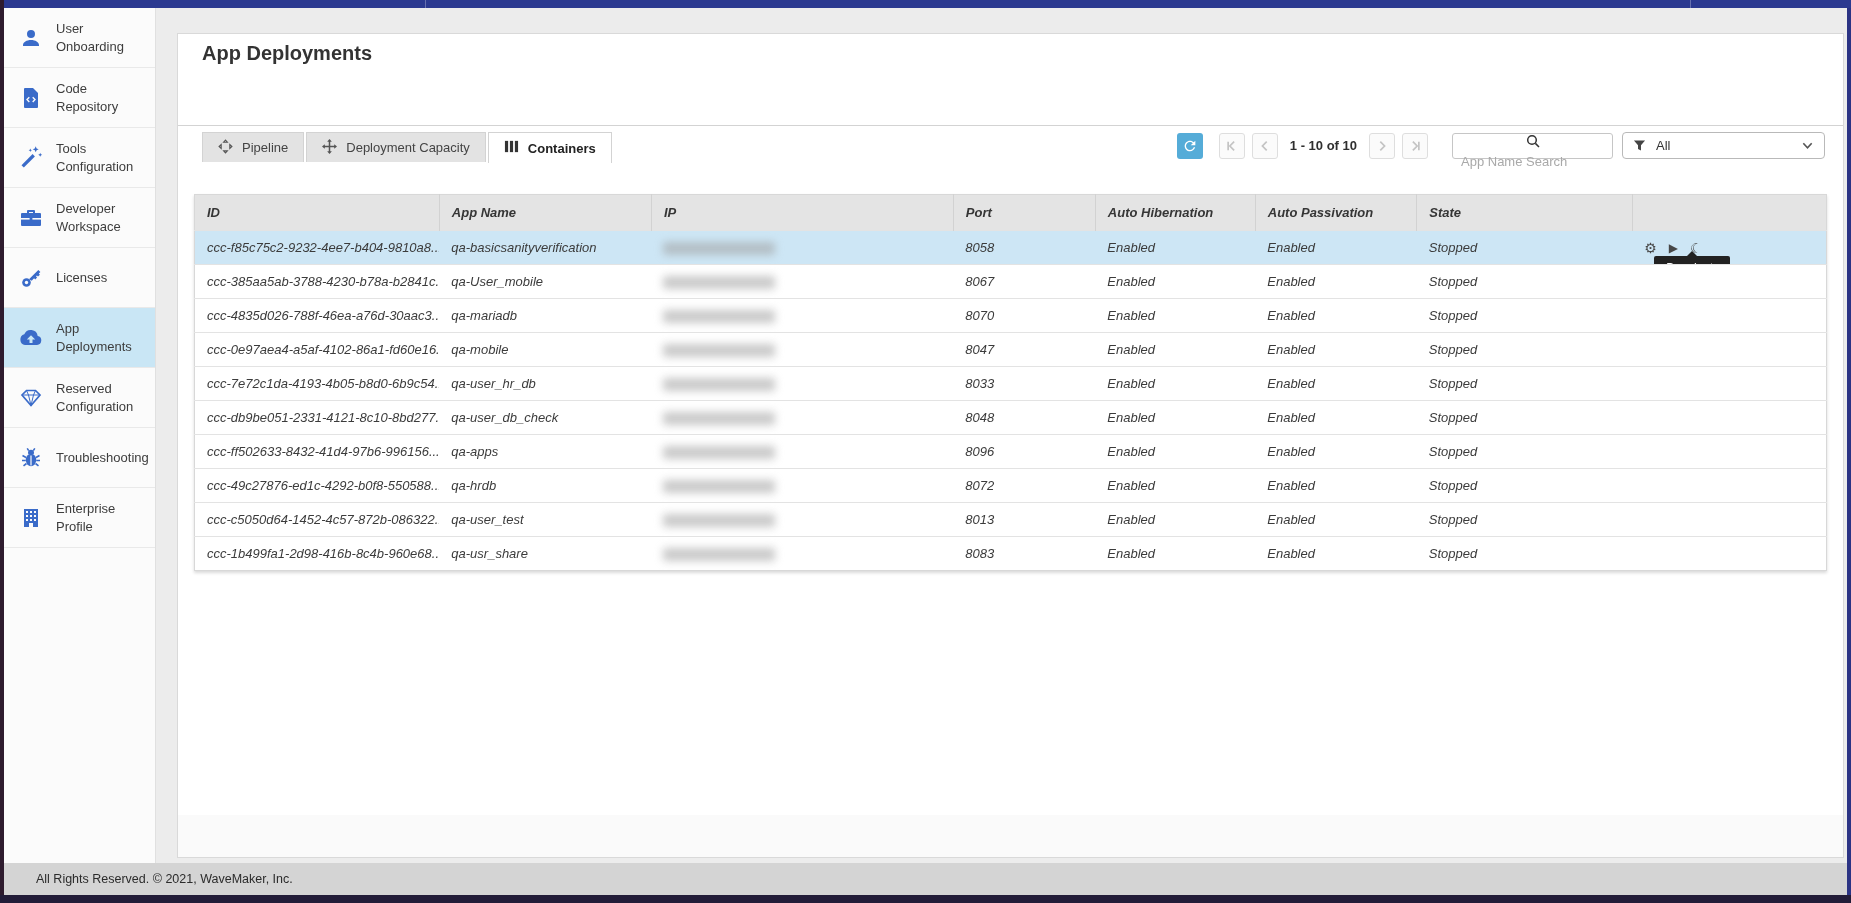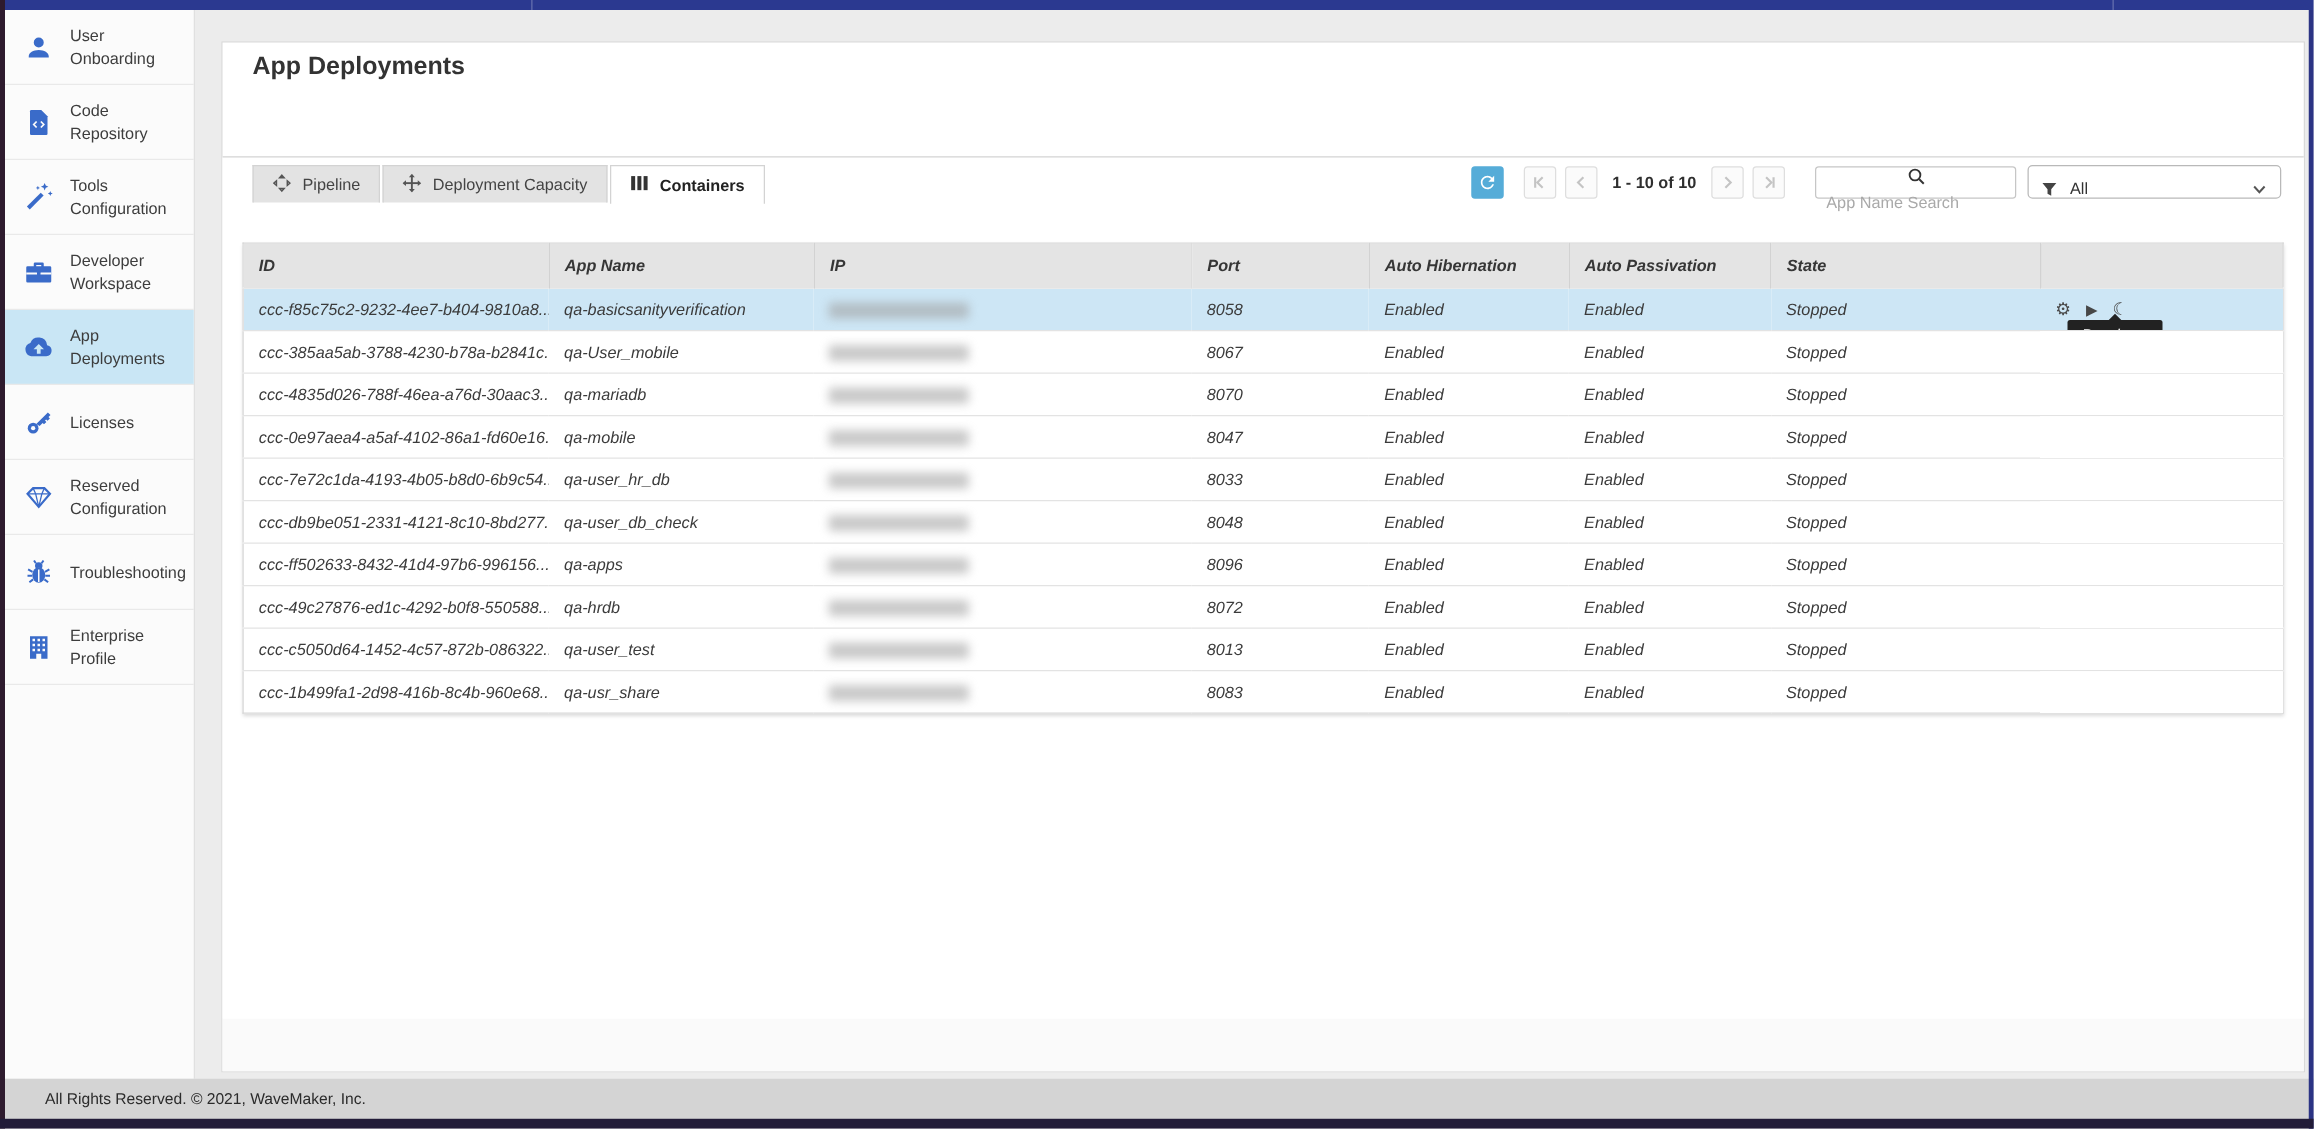--- a/index.html
+++ b/index.html
@@ -43,21 +43,21 @@
 
   
   .toolbar { position:absolute; top:6px; right:18px; display:flex; align-items:center; }
   .btn { width:26px; height:26px; display:flex; align-items:center; justify-content:center; border-radius:3px; cursor:pointer; }
   .btn-refresh { background:#55acd8; margin-right:9px; }
   .pg-btn { background:#fbfbfb; border:1px solid #dedede; margin-left:7px; }
   .pg-label { font-size:13px; font-weight:bold; color:#2f2f2f; margin:0 12px; white-space:nowrap; }
   .search-box { width:161px; height:26px; border:1px solid #c6c6c6; border-radius:3px; background:#fff; display:flex; align-items:center; gap:6px; padding:0 8px; margin-left:24px;flex-direction:column; }
   .search-box input { border:none; outline:none; width:100%; font-size:13px; font-family:"Liberation Sans",sans-serif; color:#333; background:transparent; }
   .search-box input::placeholder { color:#a9a9a9; }
-  .filter-box { width:203px; height:27px; border:1px solid #b9b9b9; border-radius:4px; background:#fff; display:flex; align-items:flex-end; gap:10px; padding:0 10px; margin-left:9px; cursor:pointer; }
+  .filter-box { width:203px; height:27px; border:1px solid #b9b9b9; border-radius:4px; background:#fff; display:flex; align-items:center; gap:10px; padding:0 10px; margin-left:9px; cursor:pointer; }
   .filter-box .f-value { flex:1; font-size:13px; color:#333; }
 
   
   .table-wrap { position:absolute; top:68px; left:16px; right:16px; }
   table { width:100%; border-collapse:collapse; table-layout:fixed; font-size:13px; color:#3b3b3b; border:1px solid #d8d8d8; box-shadow:0 2px 3px rgba(0,0,0,.15);font-style:italic; }
   thead th { background:#e4e4e4; height:36px; text-align:left; padding:0 12px; font-weight:bold; color:#363636; font-size:13px; overflow:hidden; white-space:nowrap; }
   thead th + th { border-left:1px solid #d2d2d2; }
   tbody td { height:34px; padding:0 12px; border-top:1px solid #e3e3e3; background:#fff; overflow:hidden; white-space:nowrap; }
   tr.highlighted td { background:#cde6f5; }
   .blur-pill { display:inline-block; width:112px; height:13px; background:#9e9e9e; border-radius:2px; filter:blur(4px); opacity:.55; vertical-align:middle; }
@@ -120,42 +120,42 @@
       <svg width="24" height="24" viewBox="0 0 24 24">
           <path fill="#3a6bc9" d="M9 4h6a1 1 0 0 1 1 1v2h5a1 1 0 0 1 1 1v11a1 1 0 0 1-1 1H3a1 1 0 0 1-1-1V8a1 1 0 0 1 1-1h5V5a1 1 0 0 1 1-1zm1 3h4V6h-4z"></path>
           <rect x="2" y="12" width="20" height="1.6" fill="#fbfbfb"></rect>
           <rect x="10.6" y="11.2" width="2.8" height="3.2" rx="0.6" fill="#3a6bc9"></rect>
         </svg>
     </span>
     <span class="s-label">Developer
 Workspace</span>
   </div>
 
-  <div class="sidebar-item active">
-    <span class="s-icon">
-      <svg width="24" height="24" viewBox="0 0 24 24">
-          <path fill="#3a6bc9" d="M18.7 10.1A7 7 0 0 0 5.3 8.3 5.5 5.5 0 0 0 6 19h12a4.5 4.5 0 0 0 .7-8.9z"></path>
-          <path d="M12 9.2l4.2 4.2h-2.7V17h-3v-3.6H7.8z" fill="#c9e6f5"></path>
-        </svg>
-    </span>
-    <span class="s-label">App
-Deployments</span>
-  </div>
-
   <div class="sidebar-item">
     <span class="s-icon">
       <svg width="24" height="24" viewBox="0 0 24 24">
           <g fill="#3a6bc9">
             <circle cx="7.5" cy="16.5" r="4.3"></circle>
             <circle cx="7.5" cy="16.5" r="1.7" fill="#fbfbfb"></circle>
             <path d="M10 13.2L19.3 3.9l2.1 2.1-1.6 1.6 1.1 1.1-1.9 1.9-1.1-1.1-.9.9 1.1 1.1-1.9 1.9-1.1-1.1-2.4 2.4z"></path>
           </g>
         </svg>
     </span>
     <span class="s-label">Licenses</span>
+  </div>
+
+  <div class="sidebar-item active">
+    <span class="s-icon">
+      <svg width="24" height="24" viewBox="0 0 24 24">
+          <path fill="#3a6bc9" d="M18.7 10.1A7 7 0 0 0 5.3 8.3 5.5 5.5 0 0 0 6 19h12a4.5 4.5 0 0 0 .7-8.9z"></path>
+          <path d="M12 9.2l4.2 4.2h-2.7V17h-3v-3.6H7.8z" fill="#c9e6f5"></path>
+        </svg>
+    </span>
+    <span class="s-label">App
+Deployments</span>
   </div>
 
   <div class="sidebar-item">
     <span class="s-icon">
       <svg width="24" height="24" viewBox="0 0 24 24" fill="none" stroke="#3a6bc9">
           <path d="M7.5 4.5h9L21 9l-9 10.5L3 9z" stroke-width="1.7"></path>
           <path d="M3 9h18M9.5 9L12 19.5M14.5 9L12 19.5M7.5 4.5L9.5 9M16.5 4.5L14.5 9" stroke-width="1"></path>
         </svg>
     </span>
     <span class="s-label">Reserved

